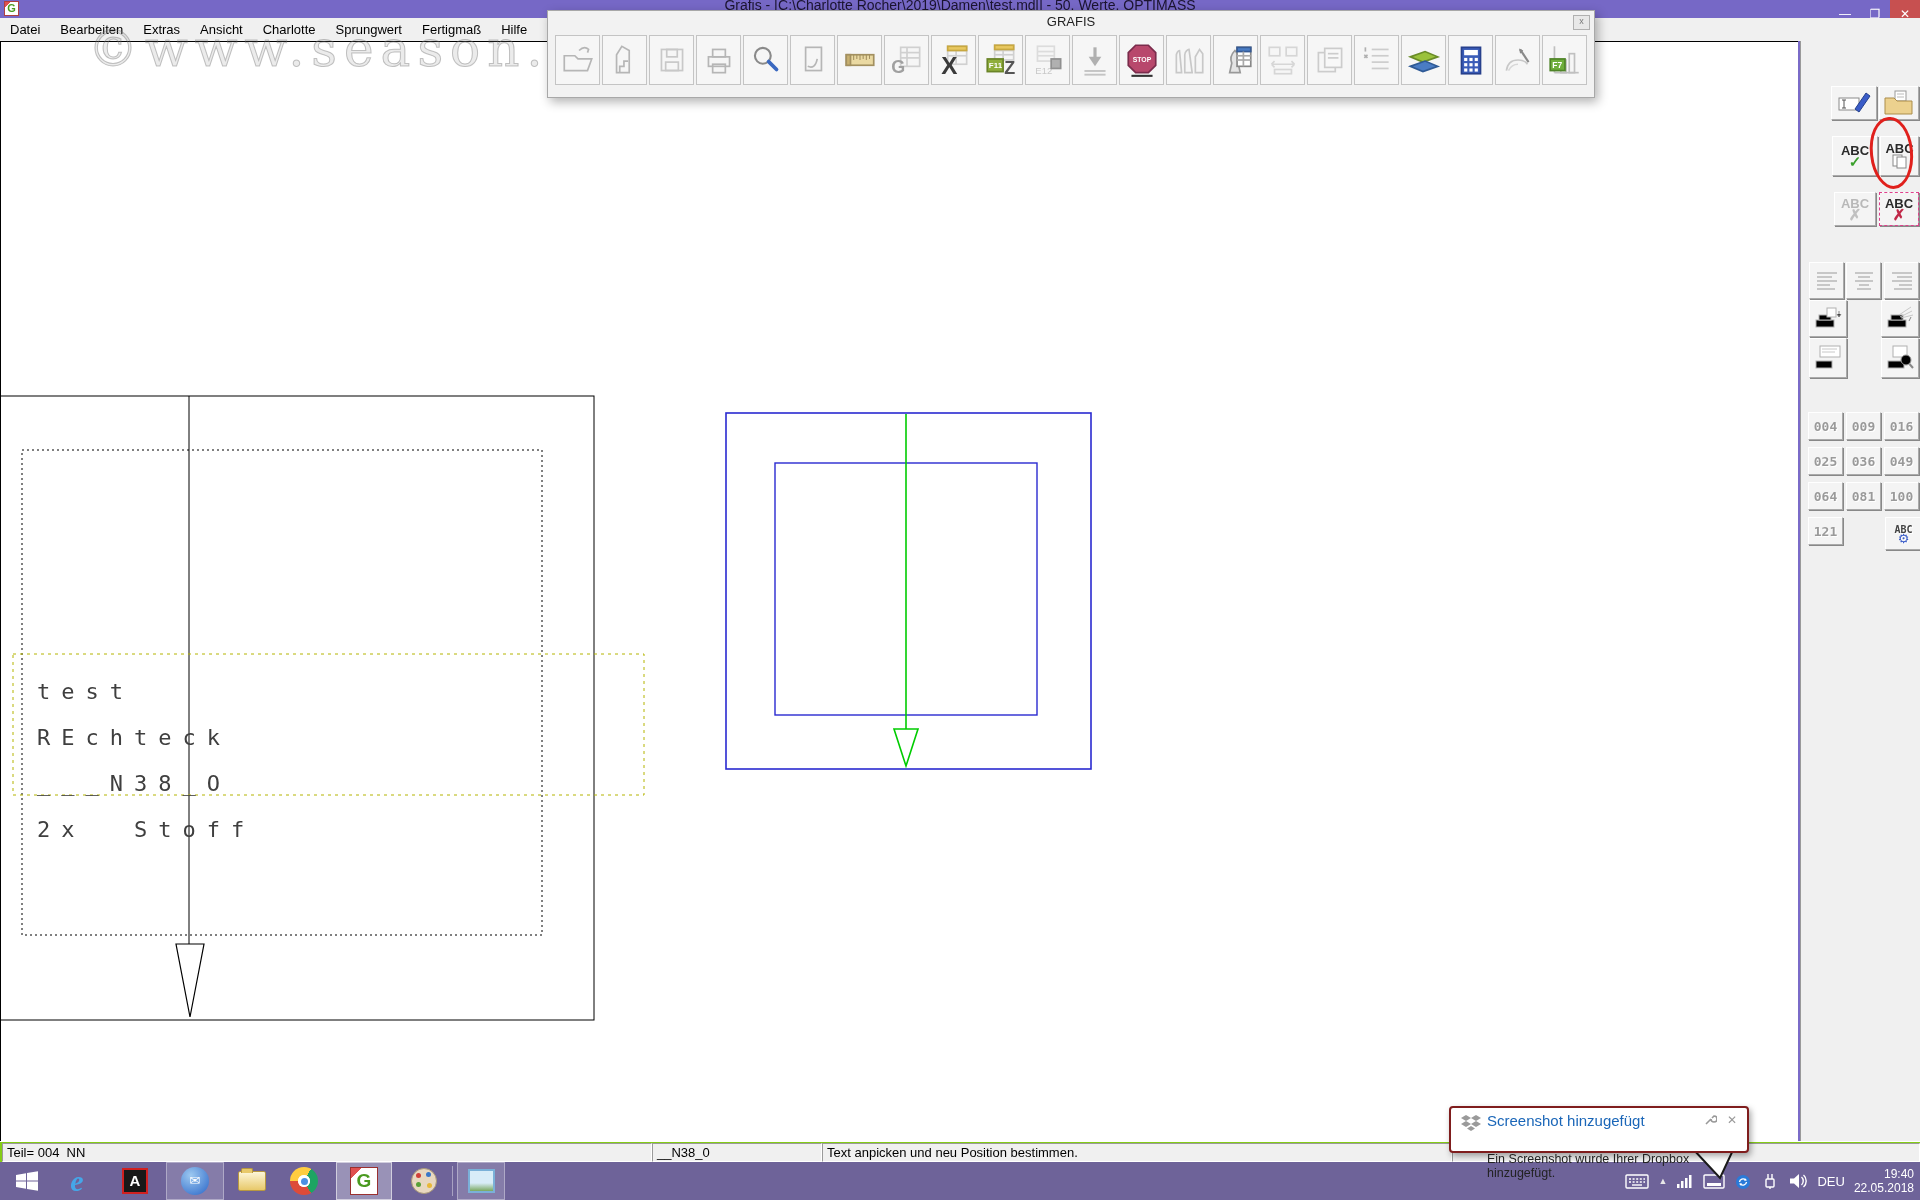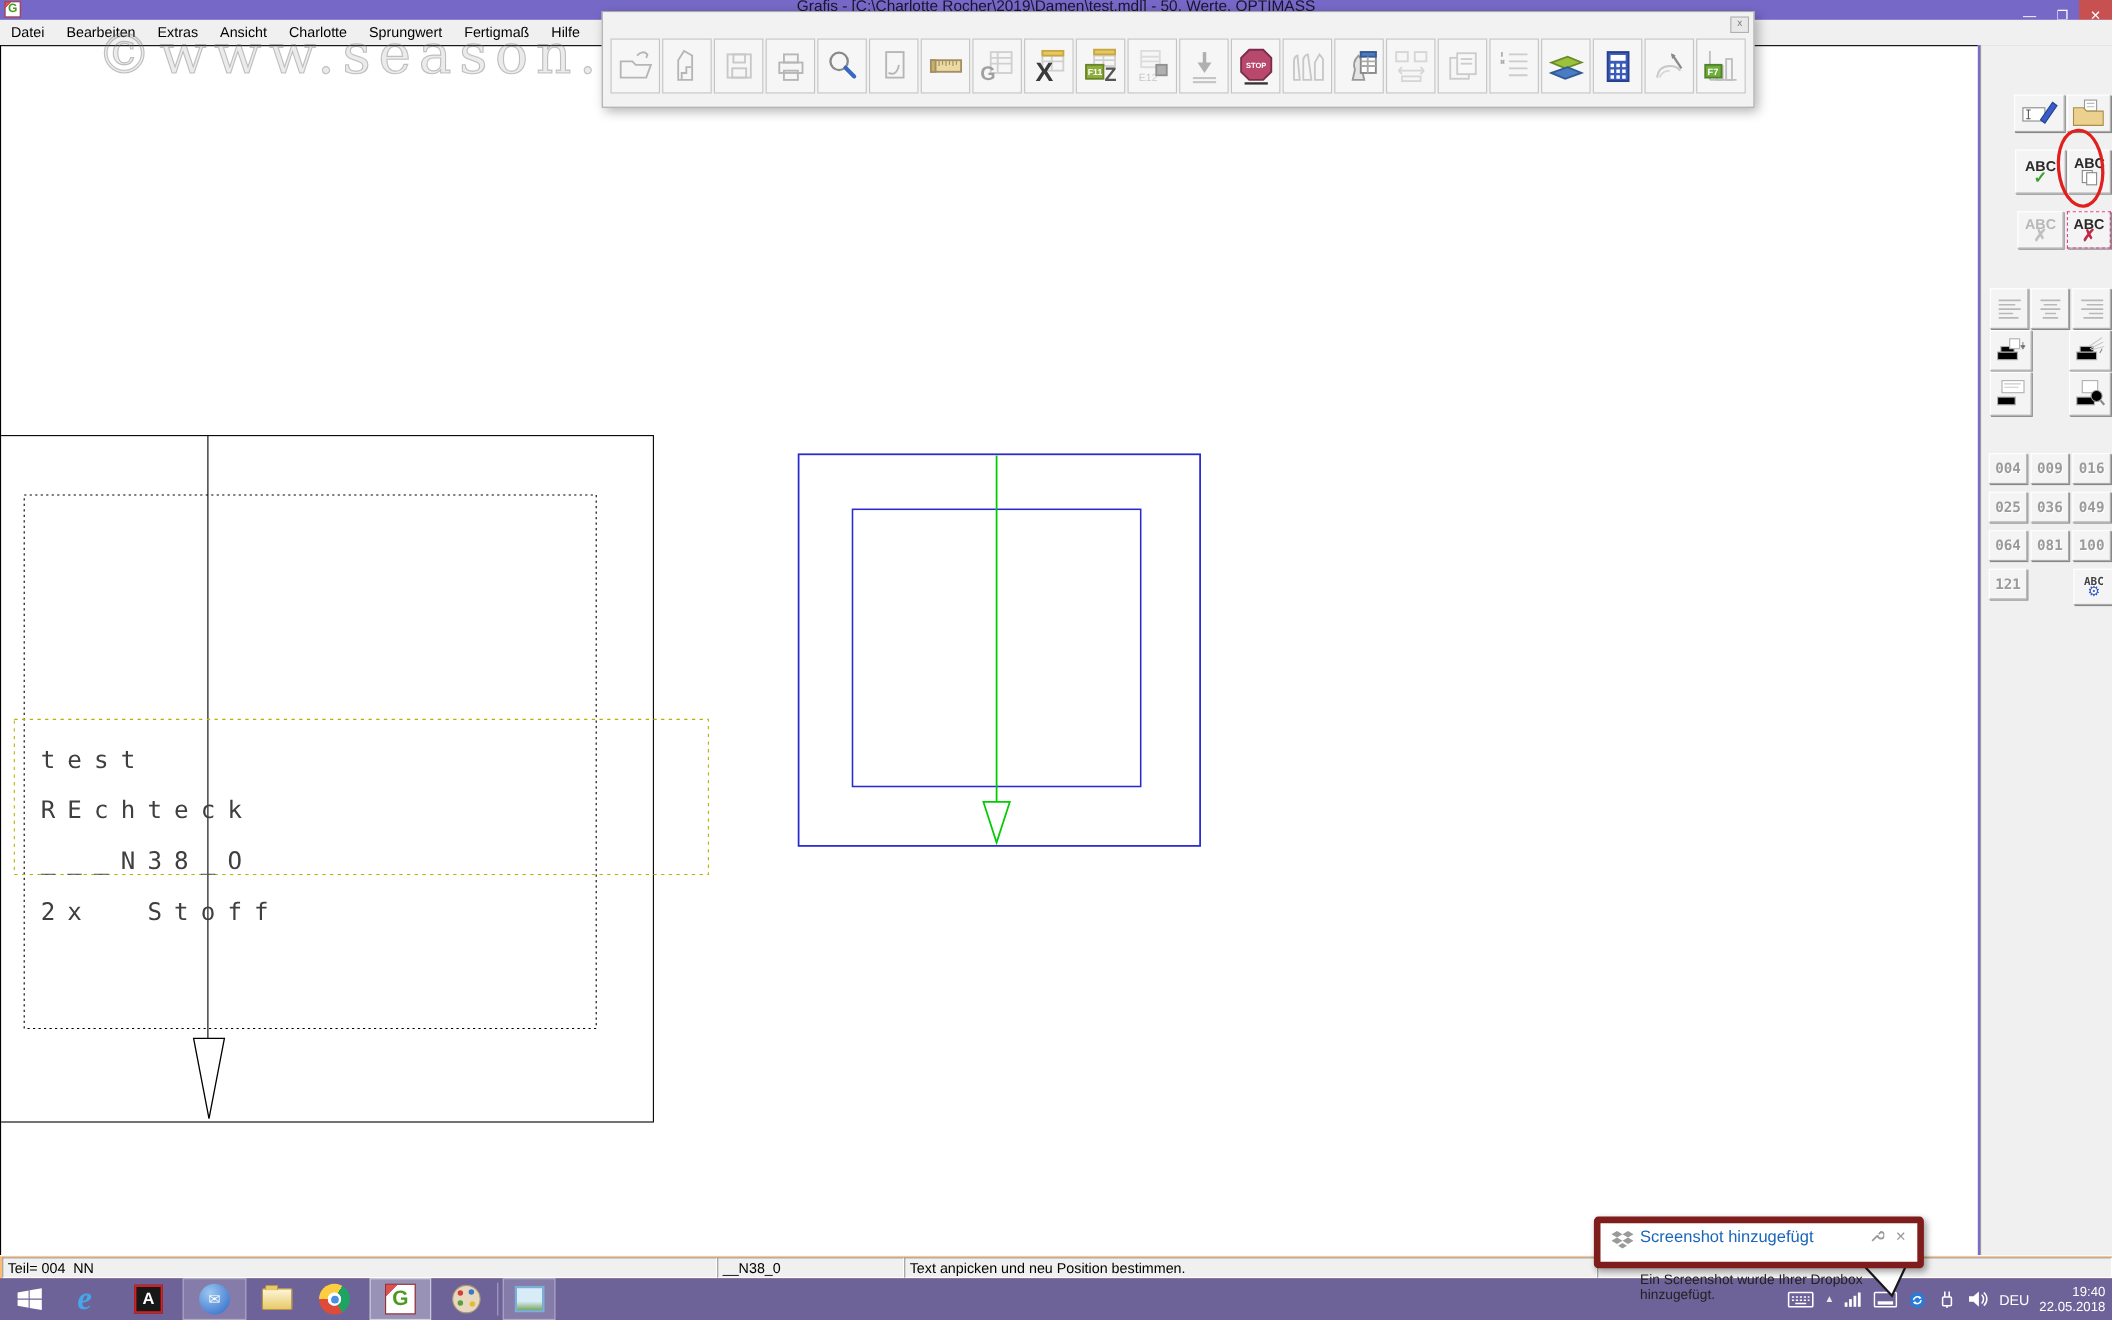--- a/index.html
+++ b/index.html
@@ -57,21 +57,21 @@
        border:1px solid #a8a8a8;box-shadow:3px 4px 10px rgba(0,0,0,0.3);z-index:40;box-sizing:border-box;}
   .grafiswin .gtitle{position:absolute;left:0;top:3px;width:100%;text-align:center;font-size:13px;color:#222;}
   .grafiswin .gclose{position:absolute;right:4px;top:4px;width:15px;height:13px;background:#e8e8e8;
        border:1px solid #b0b0b0;font-size:9px;line-height:11px;text-align:center;color:#777;}
   .trow{position:absolute;left:7px;top:24px;display:flex;}
   .tbtn{width:45px;height:50px;margin-right:2px;background:#f6f6f6;border:1px solid #c4c4c4;
        box-sizing:border-box;display:flex;align-items:center;justify-content:center;}
   .tbtn svg{stroke:#b6b6b6;fill:none;stroke-width:1.6;}
 
   
-  .statusbar{position:absolute;left:0;top:1141px;width:1920px;height:21px;background:#fdba74;border-top:1px solid #fff;}
+  .statusbar{position:absolute;left:0;top:1141px;width:1920px;height:21px;background:#84cc16;border-top:1px solid #fff;}
   .scell{position:absolute;top:1px;height:17px;border:1px solid #9a9a9a;border-bottom-color:#fff;border-right-color:#fff;
        font-size:13px;line-height:17px;padding-left:4px;white-space:pre;box-sizing:content-box;background:#f0f0f0;}
 
   
   .taskbar{position:absolute;left:0;top:1162px;width:1920px;height:38px;background:#6e6399;z-index:20;}
   .tb-left{position:absolute;left:0;top:0;height:38px;display:flex;align-items:stretch;}
   .tb-item{display:flex;align-items:center;justify-content:center;height:38px;box-sizing:border-box;}
   .pressed{background:rgba(255,255,255,0.16);border:1px solid rgba(255,255,255,0.35);}
   .active{background:rgba(255,255,255,0.30);border:1px solid rgba(255,255,255,0.55);}
   .tb-sep{width:1px;height:30px;margin:4px 2px 0 4px;background:rgba(255,255,255,0.4);}
@@ -98,21 +98,21 @@
        border-radius:2px;position:relative;box-sizing:border-box;}
   .folder::before{content:"";position:absolute;left:2px;top:-4px;width:10px;height:4px;background:#e8c96a;
        border:1px solid #b89840;border-bottom:none;border-radius:2px 2px 0 0;}
   .paint{width:26px;height:26px;border-radius:50%;background:#e8d8c0;border:1px solid #a89878;position:relative;box-sizing:border-box;}
   .paint i{position:absolute;width:5px;height:5px;border-radius:50%;}
   .shot{width:27px;height:24px;border:2px solid #7ab0d8;background:linear-gradient(#d8ecf8 60%,#7aa860);box-sizing:border-box;}
   .winlogo polygon{fill:#fff;}
 
   
   .notif{position:absolute;left:1449px;top:1106px;width:300px;height:47px;background:#fff;
-       border:6px solid #7f1d1d;border-radius:4px;z-index:50;box-shadow:2px 3px 6px rgba(0,0,0,0.35);box-sizing:border-box;}
+       border:2px solid #7f1d1d;border-radius:4px;z-index:50;box-shadow:2px 3px 6px rgba(0,0,0,0.35);box-sizing:border-box;}
   .notif .ntitle{position:absolute;left:36px;top:4px;font-size:15px;color:#1a66b8;}
   .notif .nbody{position:absolute;left:36px;top:25px;font-size:12.5px;color:#222;margin-top:19px;}
   .notif .nico{position:absolute;left:10px;top:6px;}
   .notif .nact{position:absolute;right:10px;top:5px;color:#999;font-size:12px;display:flex;gap:10px;}
   .ntail{position:absolute;left:1680px;top:1146px;z-index:49;}
 </style>
 </head>
 <body>
 
 <div class="titlebar">
@@ -291,20 +291,21 @@
       <div class="sizebtn">100</div>
       <div class="sizebtn">121</div>
     </div>
   <div class="sizebtn" style="position:absolute;left:84px;top:476px;width:35px;height:31px;flex-direction:column;line-height:9px;">
     <span style="font-size:10px;color:#444;">ABC</span>
     <span style="font-size:13px;color:#3a5cc8;font-family:'DejaVu Sans',sans-serif;">⚙</span>
   </div>
 </div>
 
 <div class="grafiswin">
+  <div class="gtitle">GRAFIS</div>
   <div class="gclose">x</div>
   <div class="trow">
     <div class="tbtn">
         <svg width="38" height="40" viewBox="0 0 36 36">
           <path d="M5 28 L5 14 h10 l3 3 h13 l-4 11 z"></path>
           <path d="M19 9 q5 -5 9 -1 l-1 3"></path>
         </svg>
       </div>
     <div class="tbtn">
         <svg width="38" height="40" viewBox="0 0 36 36">

